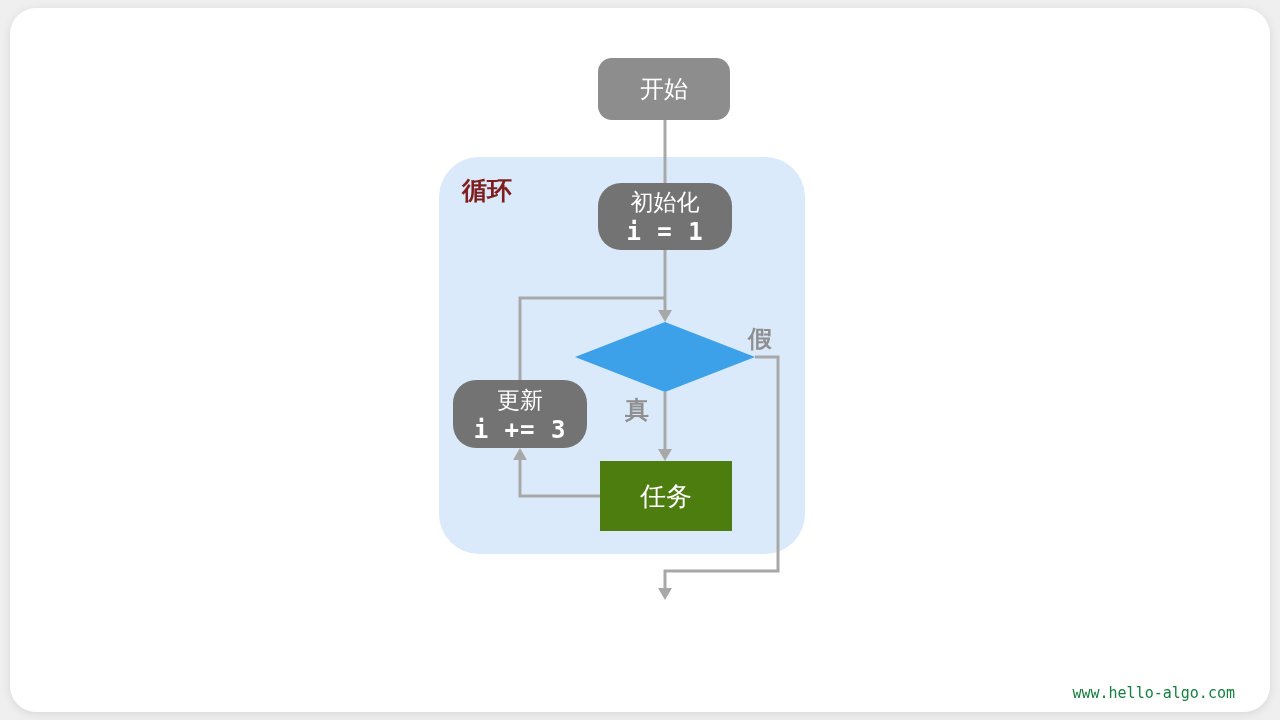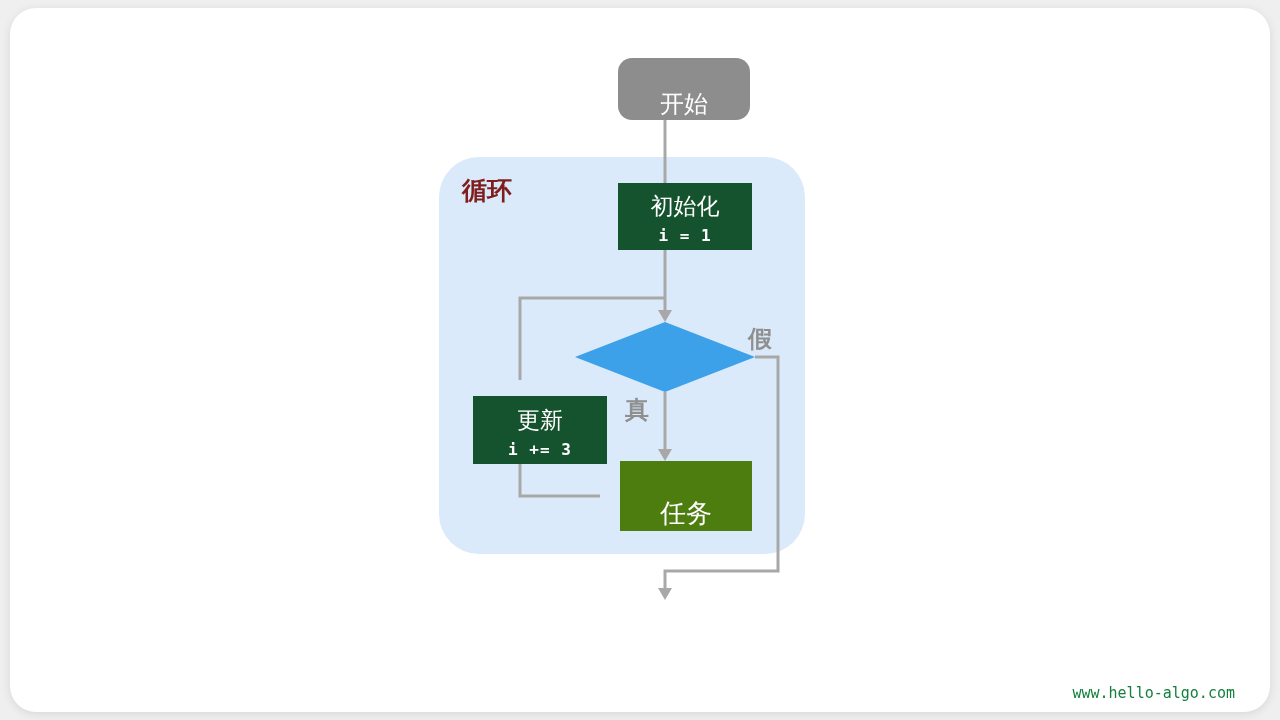--- a/index.html
+++ b/index.html
@@ -37,46 +37,45 @@
   svg.edges {
     position: absolute;
     left: 0; top: 0;
     width: 1280px; height: 720px;
   }
   .node {
     position: absolute;
     display: flex;
     flex-direction: column;
     align-items: center;
-    justify-content: flex-end;
+    justify-content: center;
     color: #ffffff;
     text-align: center;
-    margin-left: 20px;
   }
   .terminal {
     background: #8d8d8d;
     border-radius: 14px;
     font-size: 24px;
     font-weight: 500;
   }
   .node-start { left: 588px; top: 50px;  width: 132px; height: 62px; }
   .node-end   { left: 588px; top: 592px; width: 132px; height: 61px; }
-  .process-blue { background: #14532d; }
+  .process-blue { background: #737373; border-radius: 23px; }
   .node-init   { left: 588px; top: 175px; width: 134px; height: 67px; }
-  .node-update { left: 443px; top: 388px; width: 134px; height: 68px; }
+  .node-update { left: 443px; top: 372px; width: 134px; height: 68px; }
   .node-task {
     left: 590px; top: 453px; width: 132px; height: 70px;
     background: #4d7c0f;
     font-size: 26px;
     font-weight: 500;
   }
   .node-title { font-size: 23px; font-weight: 500; line-height: 31px; }
   .node-code {
     font-family: "DejaVu Sans Mono", monospace;
-    font-size: 16px;
+    font-size: 24px;
     font-weight: 700;
     line-height: 28px;
     letter-spacing: 1px;
   }
   .diamond-text {
     position: absolute;
     left: 565px; top: 314px;
     width: 180px; height: 70px;
     display: flex;
     align-items: center;

